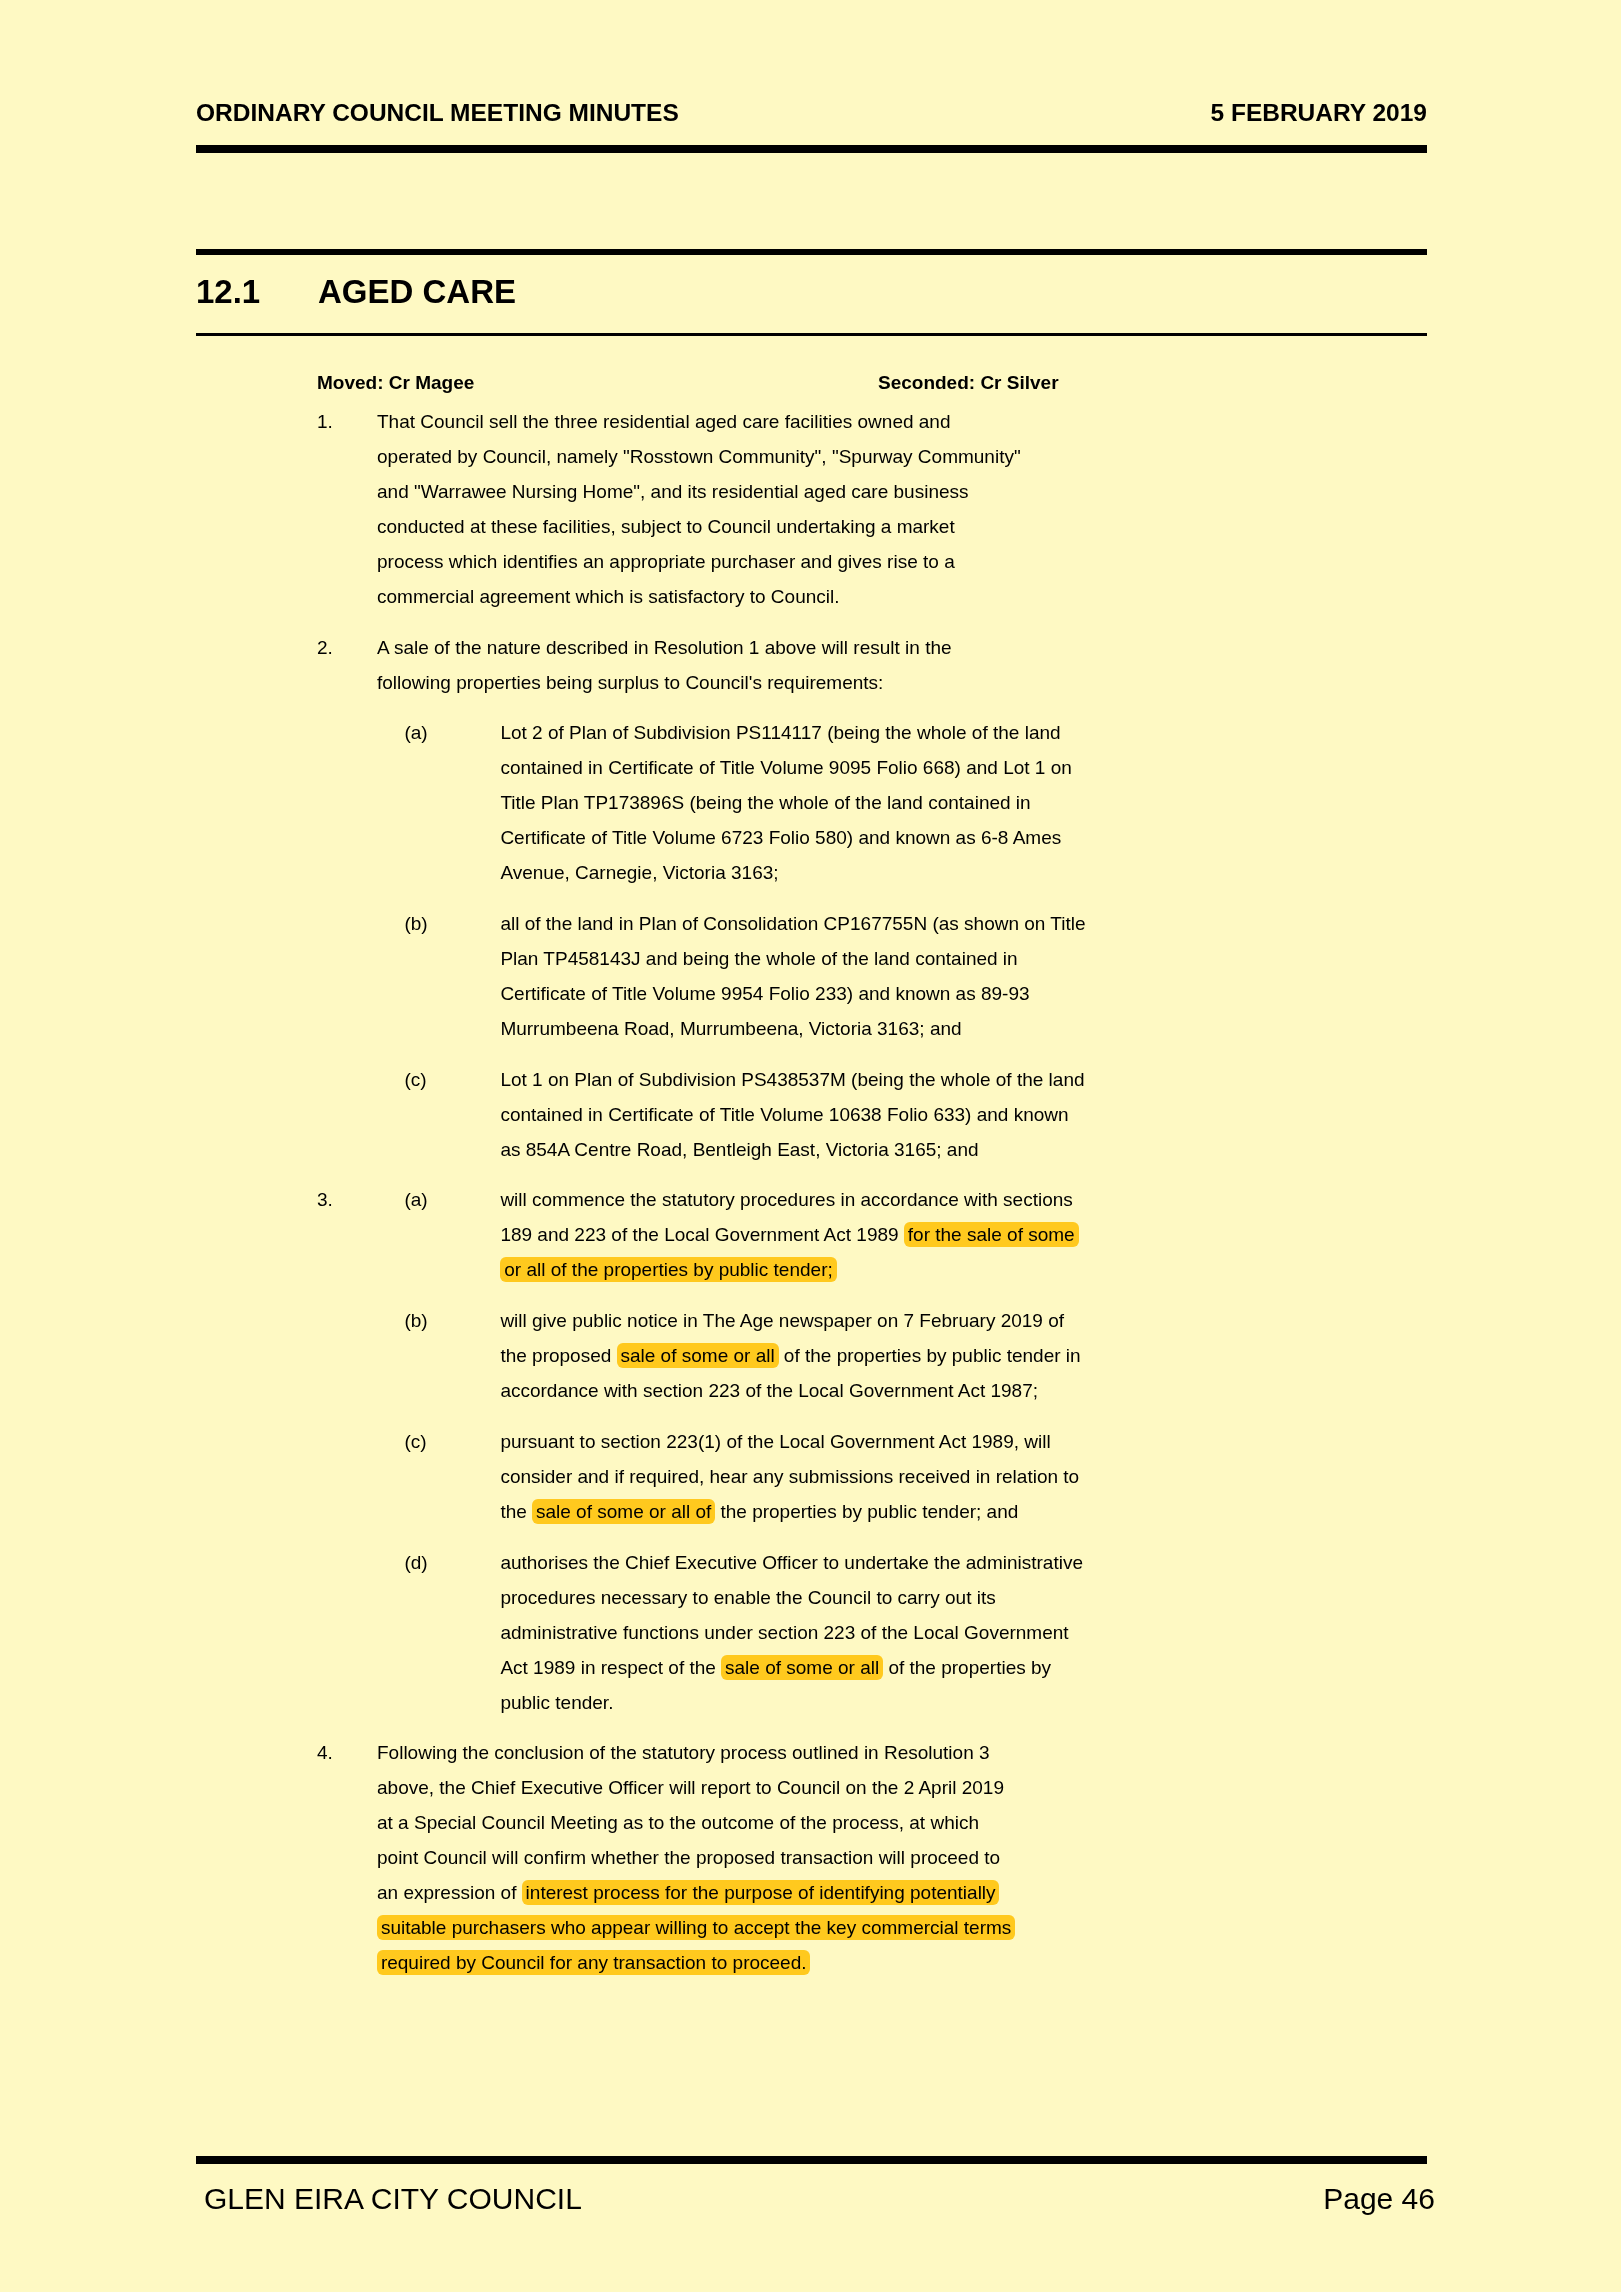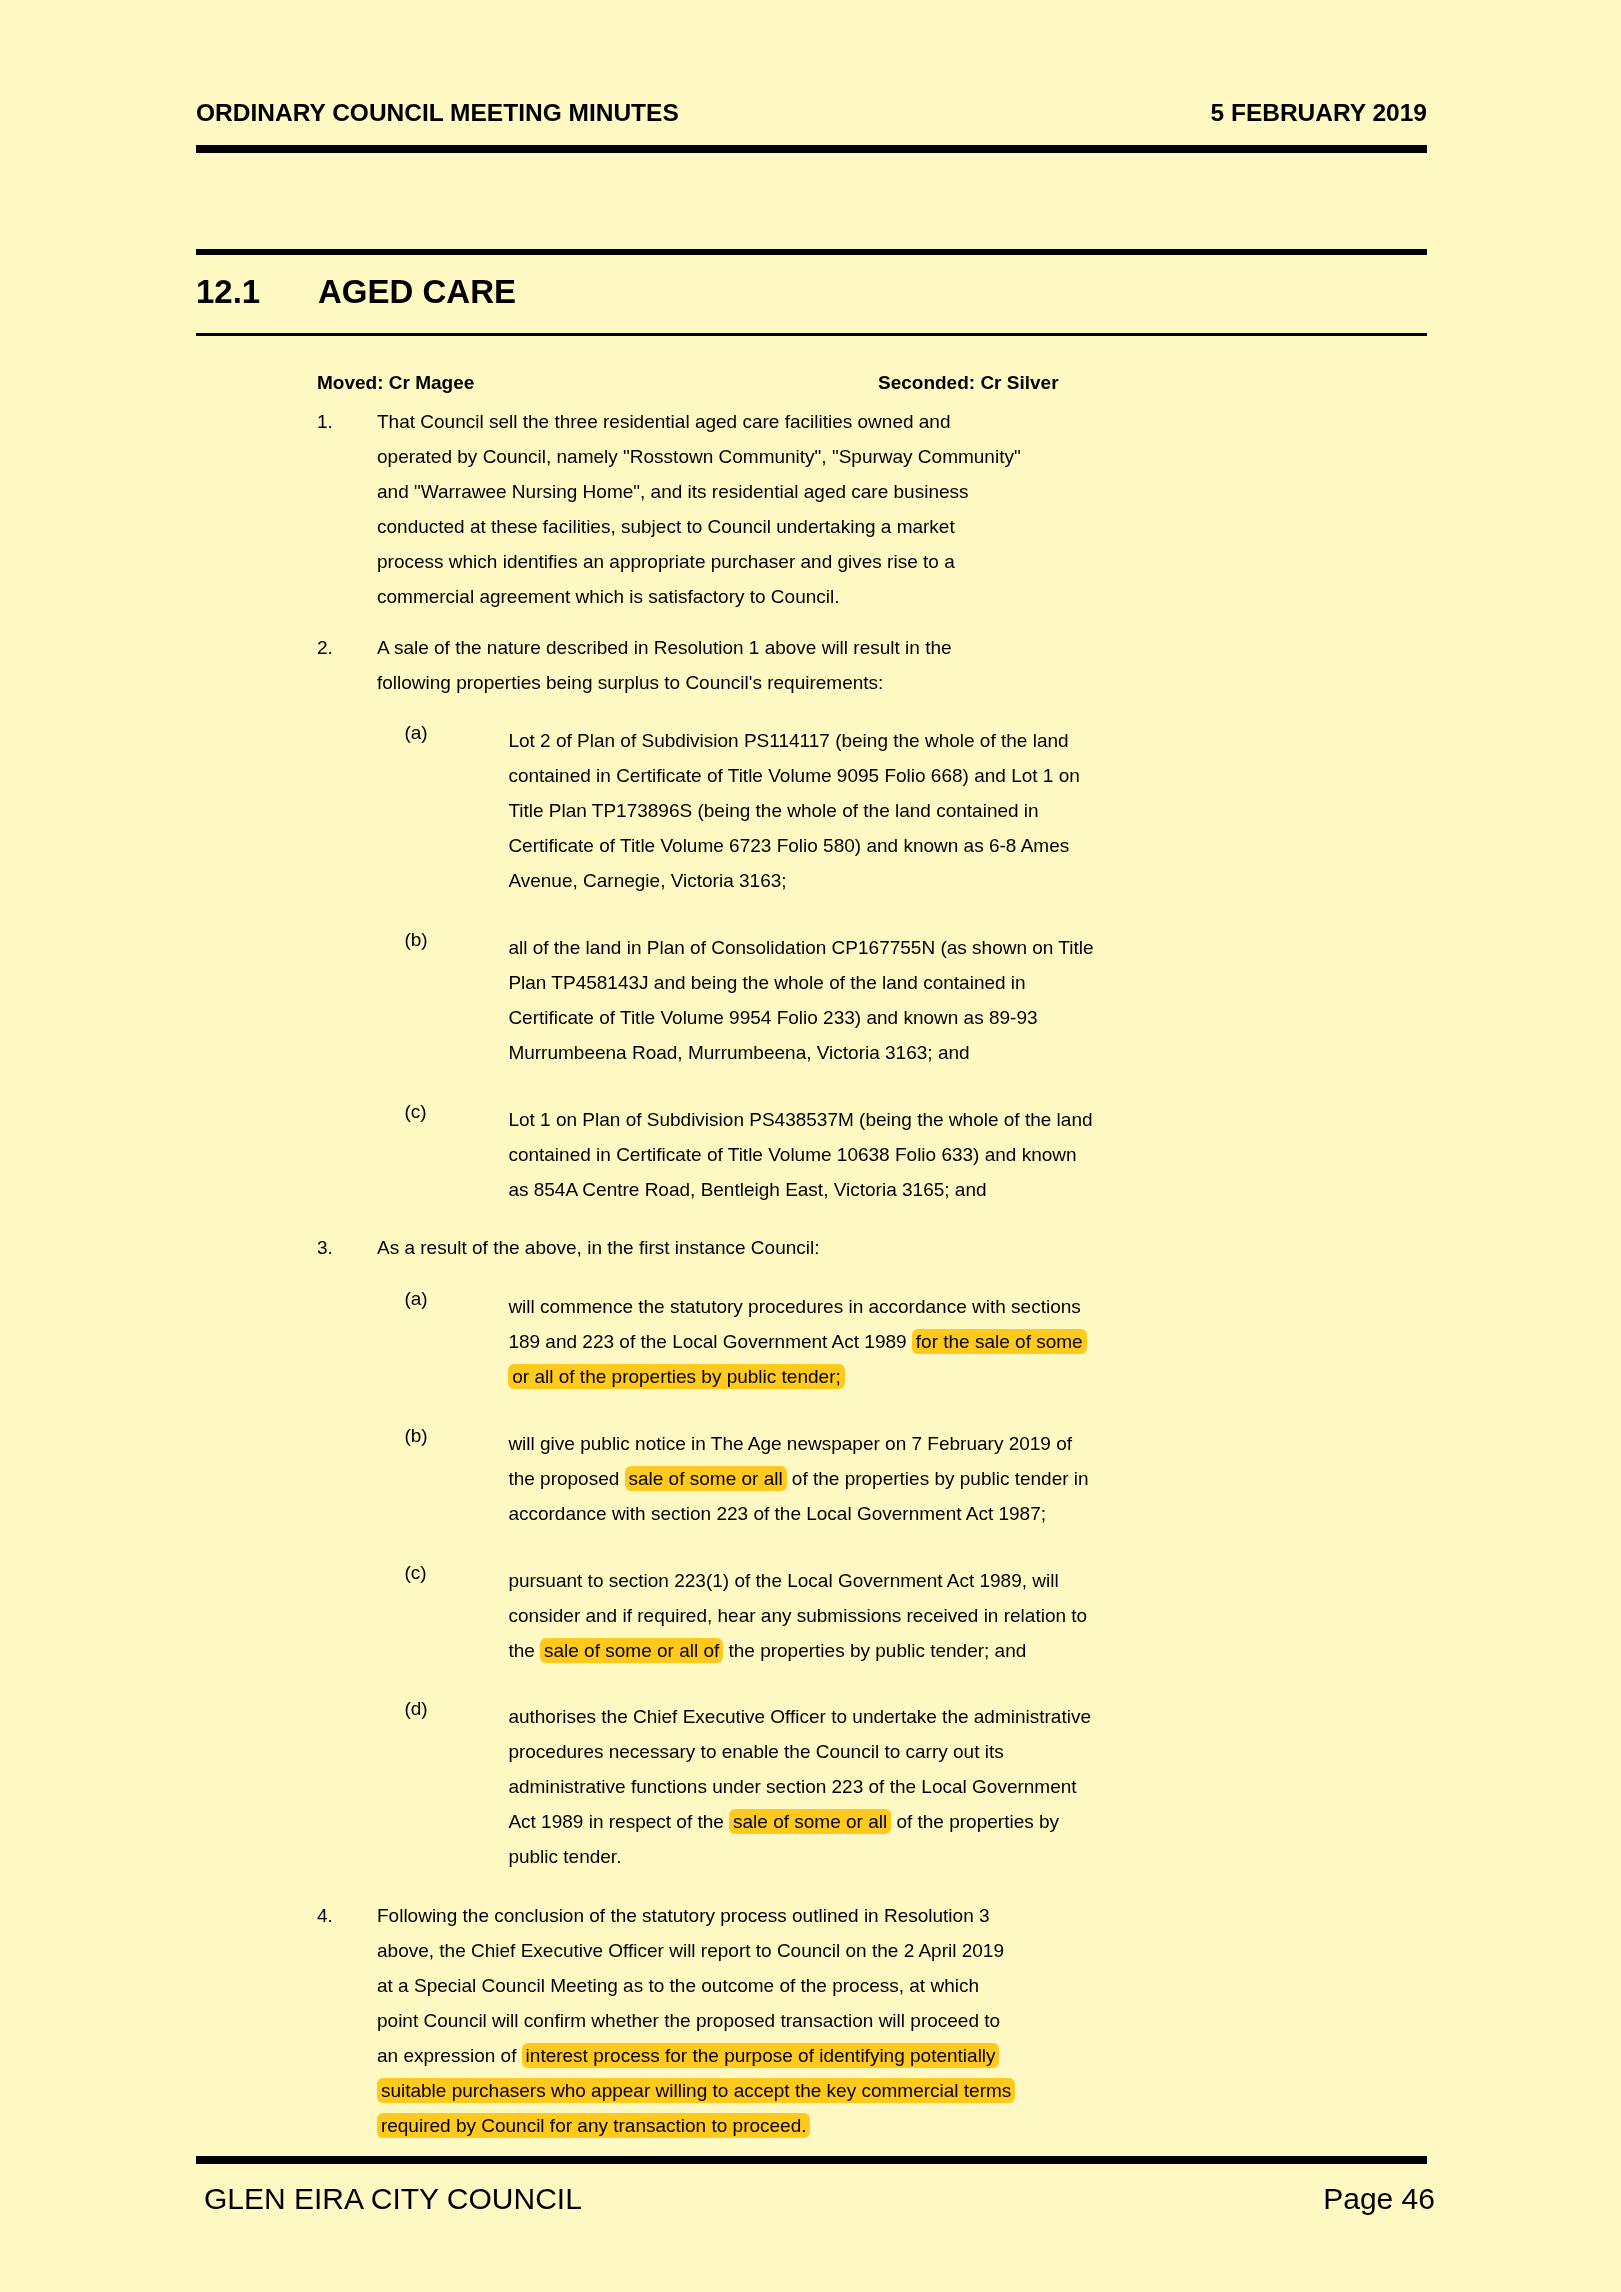--- a/index.html
+++ b/index.html
@@ -56,21 +56,21 @@
   .res { display: flex; align-items: flex-start; margin: 0 0 15.7px 0; }
   .res-num { width: 60px; flex: none; }
   .res-txt { flex: 1; min-width: 0; }
 
   .para { margin: 0 0 15.7px 0; white-space: pre; }
   .para:last-child { margin-bottom: 0; }
 
   .sub { display: flex; align-items: flex-start; margin: 0 0 15.7px 27.4px; }
   .sub:last-child { margin-bottom: 0; }
   .sub-mark { width: 96px; flex: none; }
-  .sub-txt { margin: 8px; white-space: pre; }
+  .sub-txt { margin: 0; white-space: pre; }
 
   .hl {
     background: #FFC91E;
     border-radius: 5.9px;
     padding: 2px 3.9px;
     box-decoration-break: clone;
     -webkit-box-decoration-break: clone;
   }
 
   
@@ -145,21 +145,20 @@
           <p class="sub-txt"><span>Lot 1 on Plan of Subdivision PS438537M (being the whole of the land
 contained in Certificate of Title Volume 10638 Folio 633) and known
 as 854A Centre Road, Bentleigh East, Victoria 3165; and</span></p>
         </div>
       </div>
     </div>
 
     <div class="res">
       <div class="res-num">3.</div>
       <div class="res-txt">
-        <p class="para"><span>As a result of the above, in the first instance Council:</span></p>
         <div class="sub">
           <div class="sub-mark">(a)</div>
           <p class="sub-txt"><span>will commence the statutory procedures in accordance with sections
 189 and 223 of the Local Government Act 1989 </span><span class="hl">for the sale of some
 or all of the properties by public tender;</span></p>
         </div>
         <div class="sub">
           <div class="sub-mark">(b)</div>
           <p class="sub-txt"><span>will give public notice in The Age newspaper on 7 February 2019 of
 the proposed </span><span class="hl">sale of some or all</span><span> of the properties by public tender in

